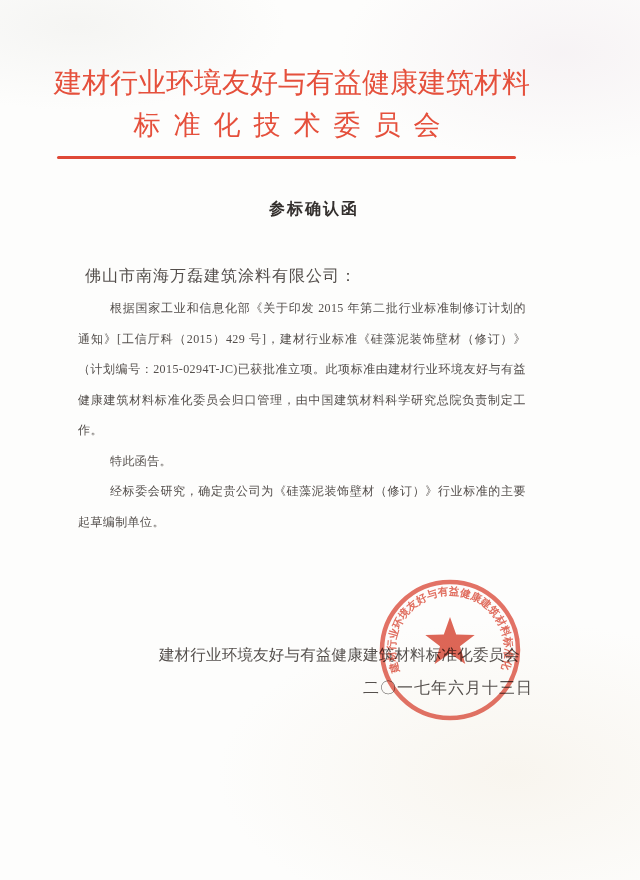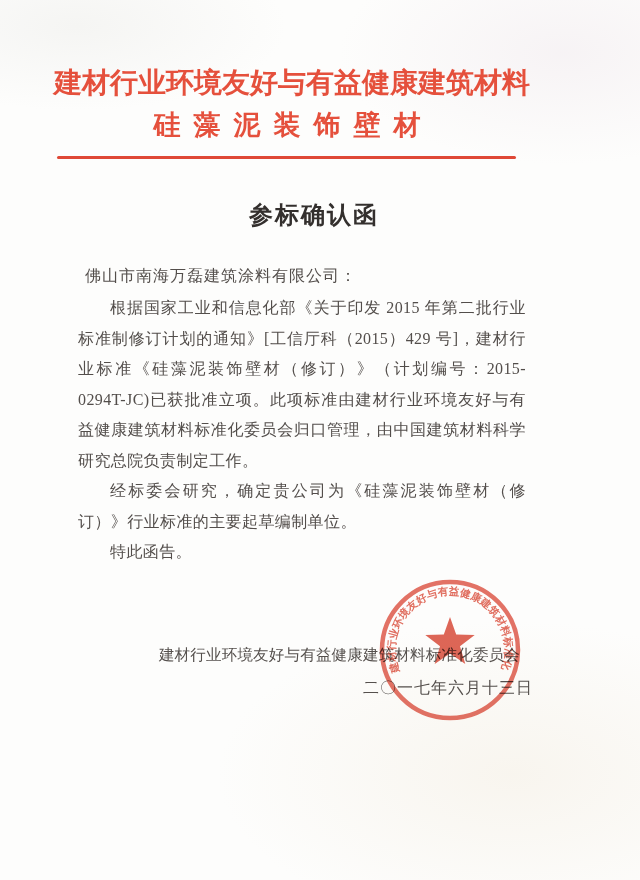--- a/index.html
+++ b/index.html
@@ -12,44 +12,44 @@
     position:relative;width:640px;height:880px;overflow:hidden;
     background:
       radial-gradient(ellipse 320px 160px at 88% 6%, rgba(246,242,244,.9), transparent 70%),
       radial-gradient(ellipse 420px 220px at 80% 88%, rgba(247,243,235,.8), transparent 70%),
       radial-gradient(ellipse 300px 120px at 12% 3%, rgba(244,244,242,.9), transparent 70%),
       #fdfdfc;
   }
   .letterhead{
     position:absolute;left:54px;top:66px;width:466px;
     text-align:center;color:#e5503c;
-    font-family:"Liberation Sans","DejaVu Sans",sans-serif;font-weight:bold;
+    font-family:"Liberation Sans","DejaVu Sans",sans-serif;font-weight:normal;
   }
   .lh-line1{font-size:28px;line-height:34px;letter-spacing:0px;white-space:nowrap;}
   .lh-line2{font-size:27px;line-height:32px;margin-top:9px;letter-spacing:13px;text-indent:13px;white-space:nowrap;}
   .lh-rule{
     position:absolute;left:57px;top:156px;width:459px;height:3px;
     background:#df4836;border-radius:2px;
   }
   .ref-number{
     position:absolute;top:176px;right:103px;
     font-size:15px;color:#55504d;letter-spacing:.5px;white-space:nowrap;
   }
   .doc-title{
     position:absolute;top:199px;left:0;width:628px;text-align:center;
     font-family:"Liberation Sans","DejaVu Sans",sans-serif;
-    font-weight:bold;font-size:24px;color:#332f2d;letter-spacing:2px;
+    font-weight:bold;font-size:16px;color:#332f2d;letter-spacing:2px;
   }
   .addressee{
     position:absolute;left:85px;top:266px;
     font-size:16px;color:#534e4b;letter-spacing:1px;
   }
   .body-text{
     position:absolute;left:78px;top:293px;width:448px;
-    font-size:16px;line-height:30.5px;color:#534e4b;
+    font-size:12px;line-height:30.5px;color:#534e4b;
     text-align:justify;letter-spacing:.4px;
   }
   .body-text p{margin:0;text-indent:32px;}
   .sig-committee{
     position:absolute;top:645px;right:120px;
     font-size:15.5px;color:#55504d;white-space:nowrap;letter-spacing:.2px;
   }
   .sig-date{
     position:absolute;top:678px;right:107px;
     font-size:16px;color:#55504d;white-space:nowrap;letter-spacing:1px;
@@ -60,34 +60,34 @@
   }
   .seal svg{display:block;width:148px;height:148px;}
 </style>
 </head>
 <body>
 
 <div class="page">
 
   <div class="letterhead">
     <div class="lh-line1">建材行业环境友好与有益健康建筑材料</div>
-    <div class="lh-line2">硅藻泥装饰壁材</div>
+    <div class="lh-line2">标准化技术委员会</div>
   </div>
 
   <div class="lh-rule"></div>
 
 
   <div class="doc-title">参标确认函</div>
 
   <div class="addressee">佛山市南海万磊建筑涂料有限公司：</div>
 
   <div class="body-text">
     <p>根据国家工业和信息化部《关于印发 2015 年第二批行业标准制修订计划的通知》[工信厅科（2015）429 号]，建材行业标准《硅藻泥装饰壁材（修订）》（计划编号：2015-0294T-JC)已获批准立项。此项标准由建材行业环境友好与有益健康建筑材料标准化委员会归口管理，由中国建筑材料科学研究总院负责制定工作。</p>
+    <p>特此函告。</p>
     <p>经标委会研究，确定贵公司为《硅藻泥装饰壁材（修订）》行业标准的主要起草编制单位。</p>
-    <p>特此函告。</p>
   </div>
 
   <div class="sig-committee">建材行业环境友好与有益健康建筑材料标准化委员会</div>
   <div class="sig-date">二〇一七年六月十三日</div>
 
   <div class="seal">
     <svg viewBox="0 0 148 148" xmlns="http://www.w3.org/2000/svg">
       <circle cx="74" cy="74" r="68" fill="none" stroke="#e2685a" stroke-width="4.5"></circle>
       <polygon fill="#dd5b4b" points="74,41 80.2,58.5 98.7,59 84,70.2 89.3,88 74,77.5 58.7,88 64,70.2 49.3,59 67.8,58.5"></polygon>
       <path id="seal-arc" fill="none" d="M 24.2,97.2 A 55,55 0 1 1 123.8,97.2"></path>

